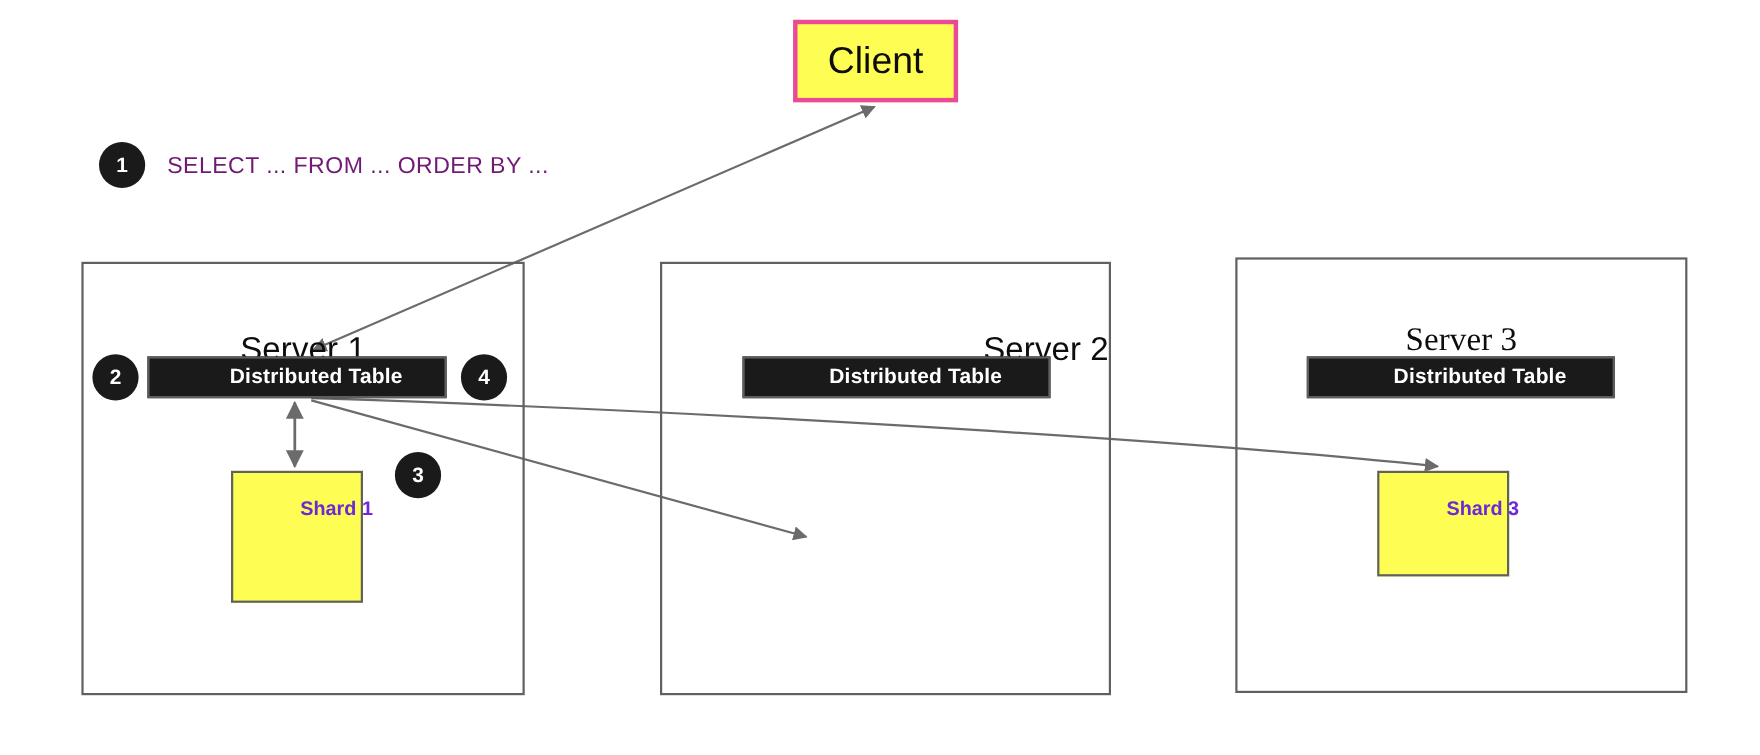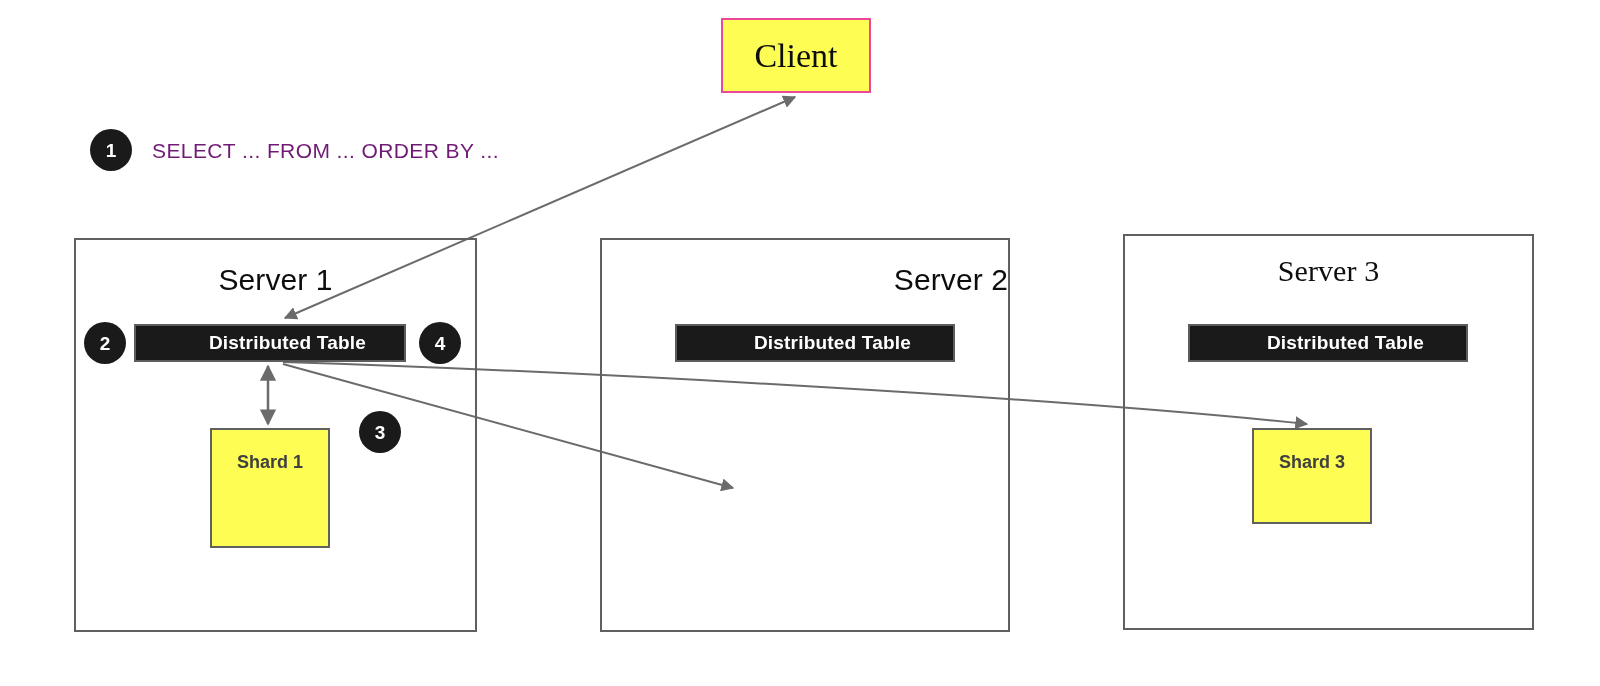--- a/index.html
+++ b/index.html
@@ -39,20 +39,21 @@
   }
   .server-title {
     position: absolute;
     width: 100%;
     text-align: center;
     font-size: 30px;
     font-weight: 400;
     color: #0d0d0d;
     letter-spacing: 0.1px;
     white-space: nowrap;
+    margin-top: 38px;
   }
 
   
   .dist-table {
     position: absolute;
     box-sizing: border-box;
     background: #1a1a1a;
     border: 2px solid #5d5d5d;
     color: #ffffff;
     font-size: 19px;
@@ -73,34 +74,34 @@
     border: 2px solid #60605f;
   }
   .shard-label {
     position: absolute;
     top: 22px;
     left: 0;
     width: 100%;
     text-align: center;
     font-size: 18px;
     font-weight: 700;
-    color: #404040;
+    color: #6d28d9;
     white-space: nowrap;
+    padding-left: 36px;
   }
 
   
   .client-box {
     position: absolute;
     box-sizing: border-box;
     background: #fdfd53;
-    border: 2px solid #ec4899;
+    border: 4px solid #ec4899;
     display: flex;
     align-items: center;
     justify-content: center;
-    font-family: Liberation Serif, serif;
   }
   .client-label {
     font-size: 34px;
     font-weight: 400;
     color: #0d0d0d;
     white-space: nowrap;
   }
 
   
   .step-badge {

